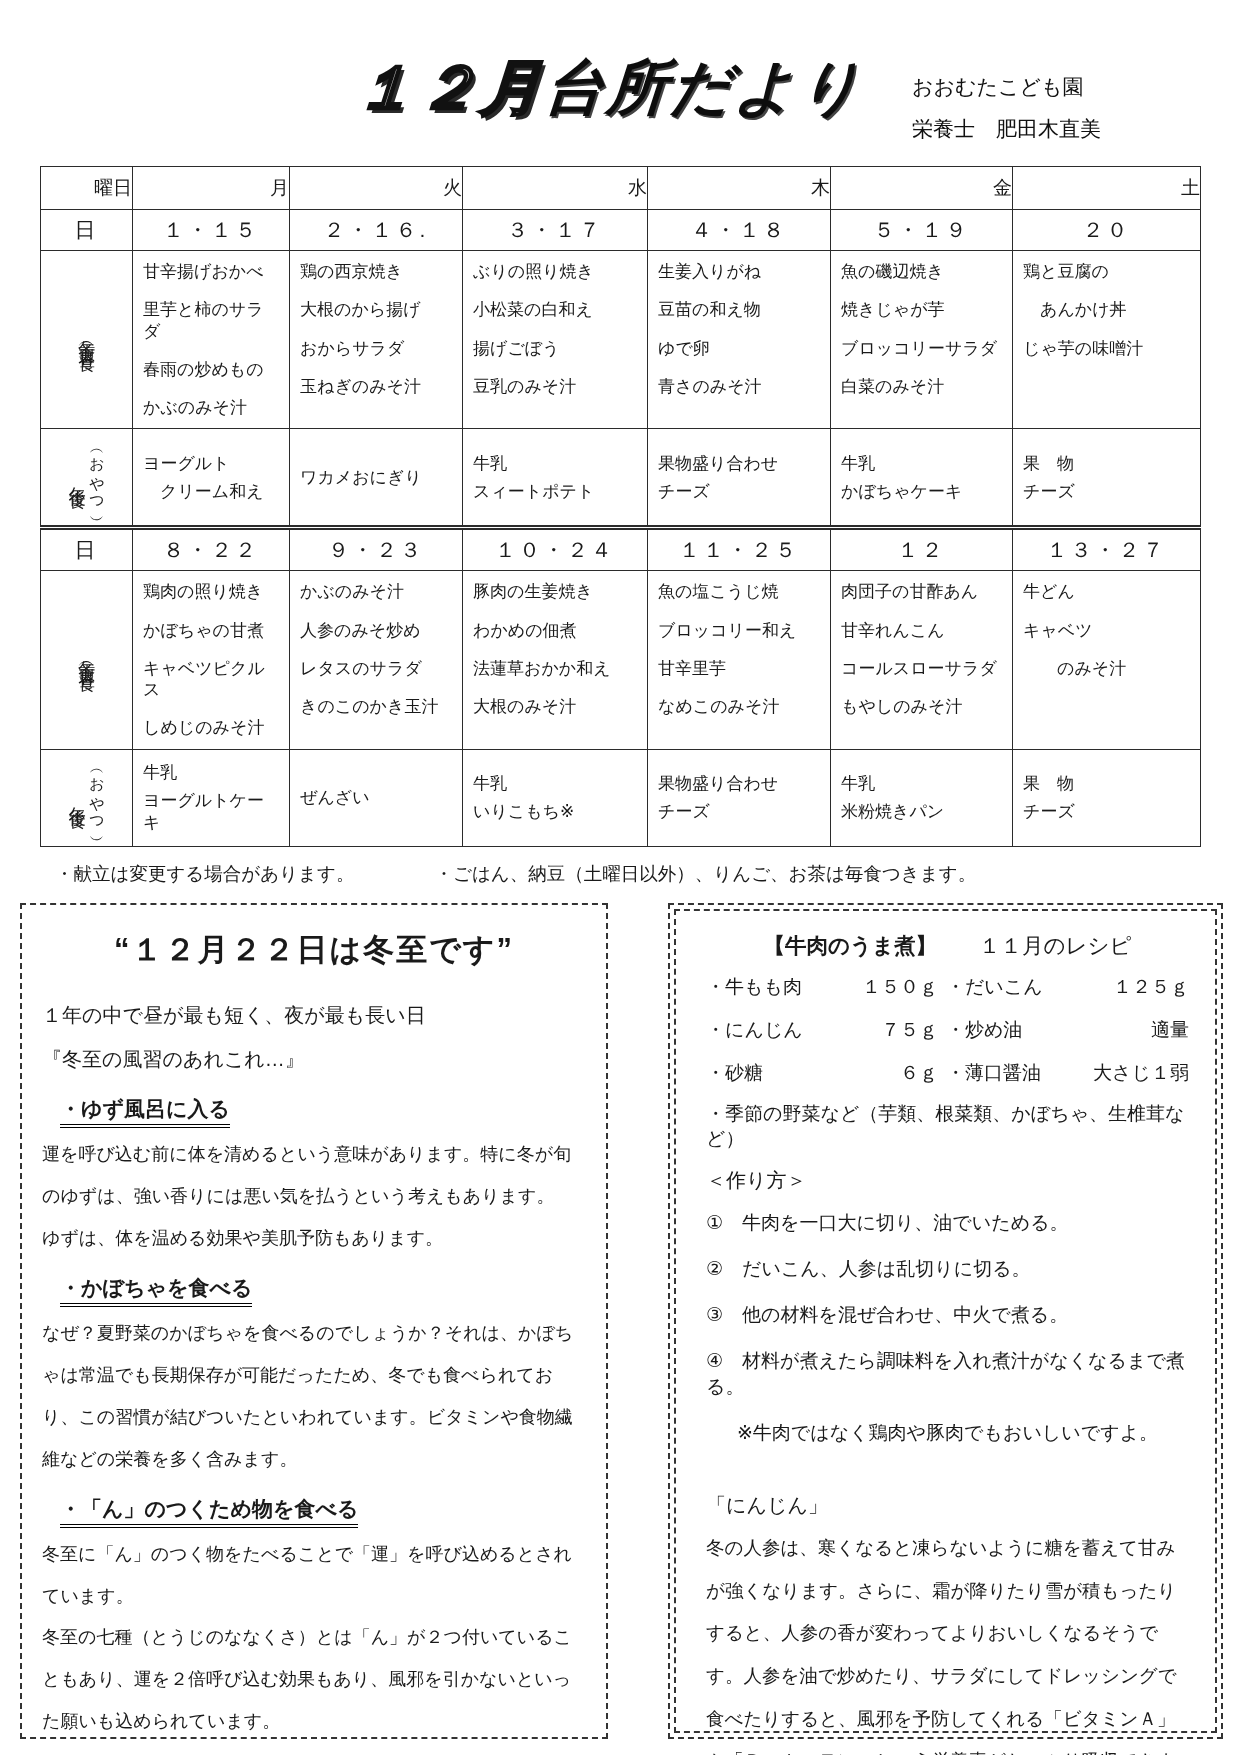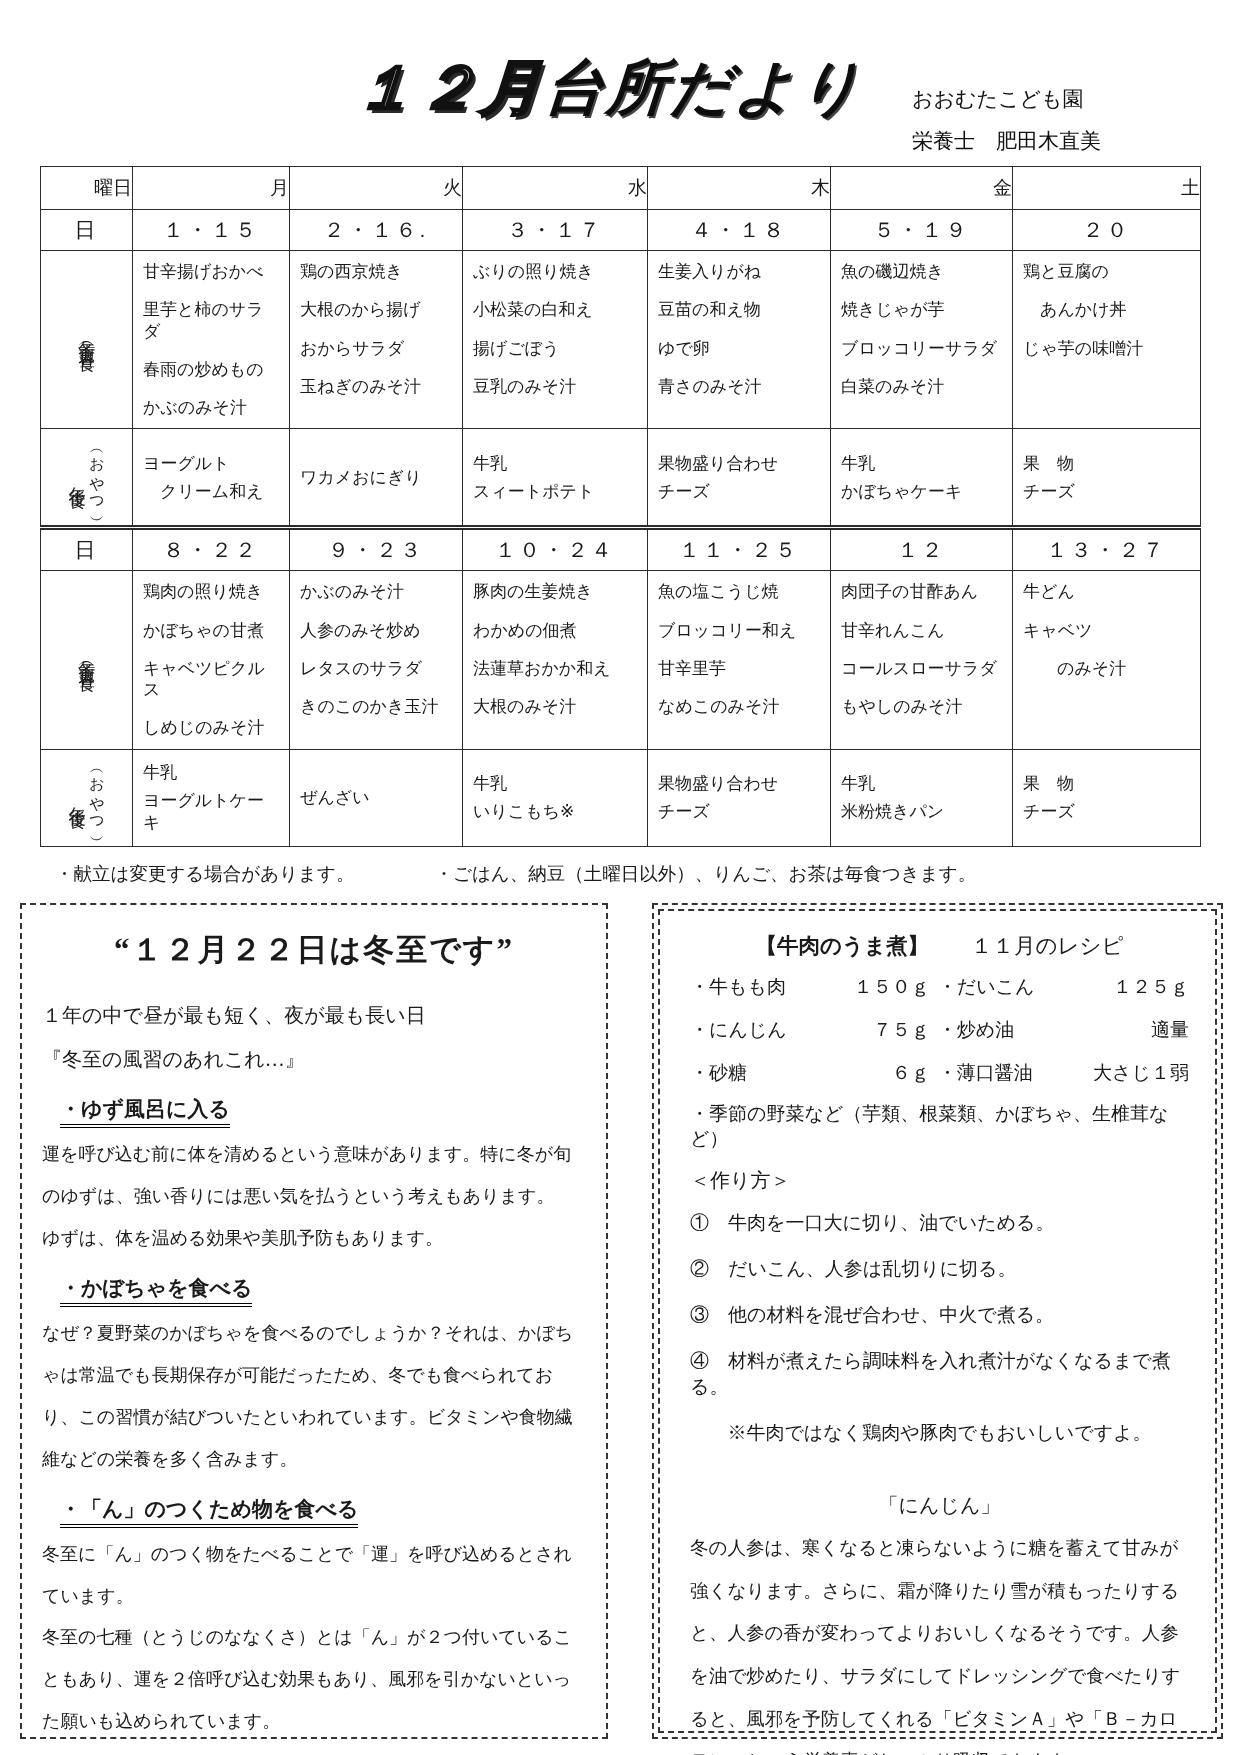--- a/index.html
+++ b/index.html
@@ -14,22 +14,22 @@
     position:absolute;left:355px;top:48px;
     font-weight:900;font-style:italic;font-size:60px;
     letter-spacing:3px;transform:skewX(-4deg);white-space:nowrap;
   }
   .title-month{
     color:#c9c9c9;-webkit-text-stroke:2.5px #111;
     text-shadow:4px 4px 0 #2a2a2a;
   }
   .title-rest{color:#0d0d0d;text-shadow:2px 2px 0 #444;}
   .org-block{
-    position:absolute;right:140px;top:80px;text-align:left;
-    font-family:Liberation Mono, monospace;
+    position:absolute;right:140px;top:66px;text-align:left;
+    font-family:Liberation Serif, serif;
     font-size:21px;line-height:2.0;color:#111;
   }
   
   table.menu{
     border-collapse:collapse;table-layout:fixed;
     margin:6px 0 0 40px;width:1160px;
   }
   table.menu td{
     border:1.6px solid #2b2b2b;
     font-size:17px;vertical-align:middle;
@@ -56,21 +56,21 @@
   .menu-line{white-space:pre-wrap;line-height:1.25;}
   
   .notes{margin:14px 0 0 55px;font-size:18.5px;}
   .notes .nrow{display:flex;margin-bottom:16px;}
   .notes .nrow1{gap:80px;}
   .notes .nrow2{gap:27px;}
   .notes span{white-space:pre-wrap;}
   
   .boxes{
     position:absolute;left:20px;top:903px;right:18px;bottom:16px;
-    display:flex;gap:44px;font-family:Liberation Serif, serif;
+    display:flex;gap:60px;
   }
   .solstice-box{
     width:588px;box-sizing:border-box;flex:none;
     border:2.5px dashed #333;padding:10px 20px 10px 20px;
   }
   .recipe-outer{
     flex:1;box-sizing:border-box;border:2px dashed #333;padding:4px;
   }
   .recipe-inner{
     box-sizing:border-box;border:2px dashed #333;height:100%;
@@ -97,21 +97,21 @@
   }
   .ing-grid{
     display:grid;grid-template-columns:1.25fr 0.75fr 1.15fr 0.95fr;
     font-size:19px;row-gap:17px;column-gap:8px;margin-bottom:16px;
   }
   .ing-grid .qty{text-align:right;white-space:nowrap;}
   .rec-line{font-size:19px;line-height:1.3;margin-bottom:16px;white-space:pre-wrap;}
   .rec-steps-title{font-size:20px;margin:4px 0 16px 0;}
   .rec-step{font-size:19px;margin-bottom:20px;white-space:pre-wrap;}
   .rec-note{font-size:19px;text-align:center;margin:2px 0 0 0;}
-  .carrot-title{font-size:20px;margin:46px 0 8px 0;text-align:center;}
+  .carrot-title{font-size:20px;margin:46px 0 8px 0;}
   .carrot-body{font-size:18.5px;line-height:2.3;white-space:pre-wrap;}
 </style>
 </head>
 <body>
 
 <div class="hdr">
   <div class="title-wrap">
     <span class="title-month">１２月</span><span class="title-rest">台所だより</span>
   </div>
   <div class="org-block">

